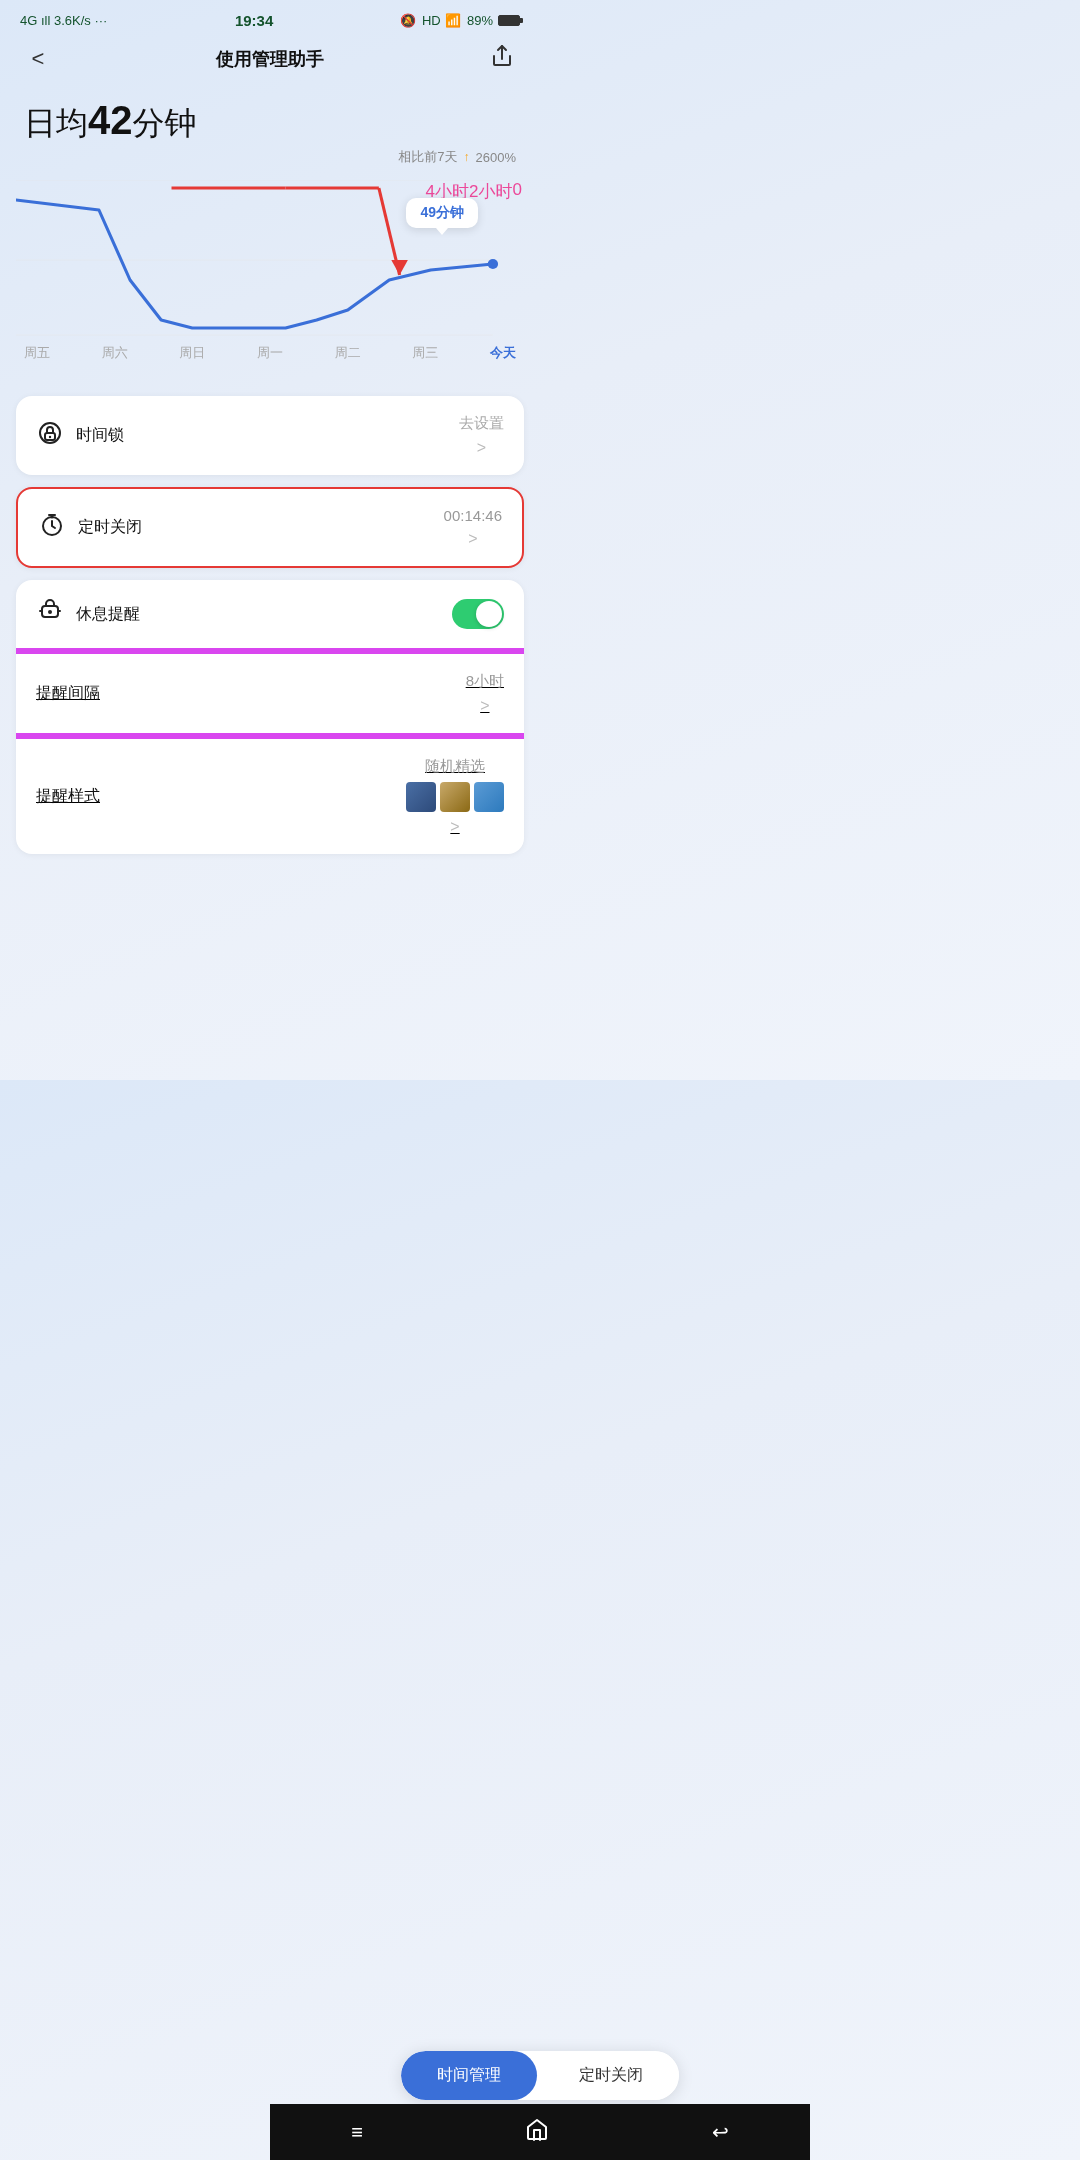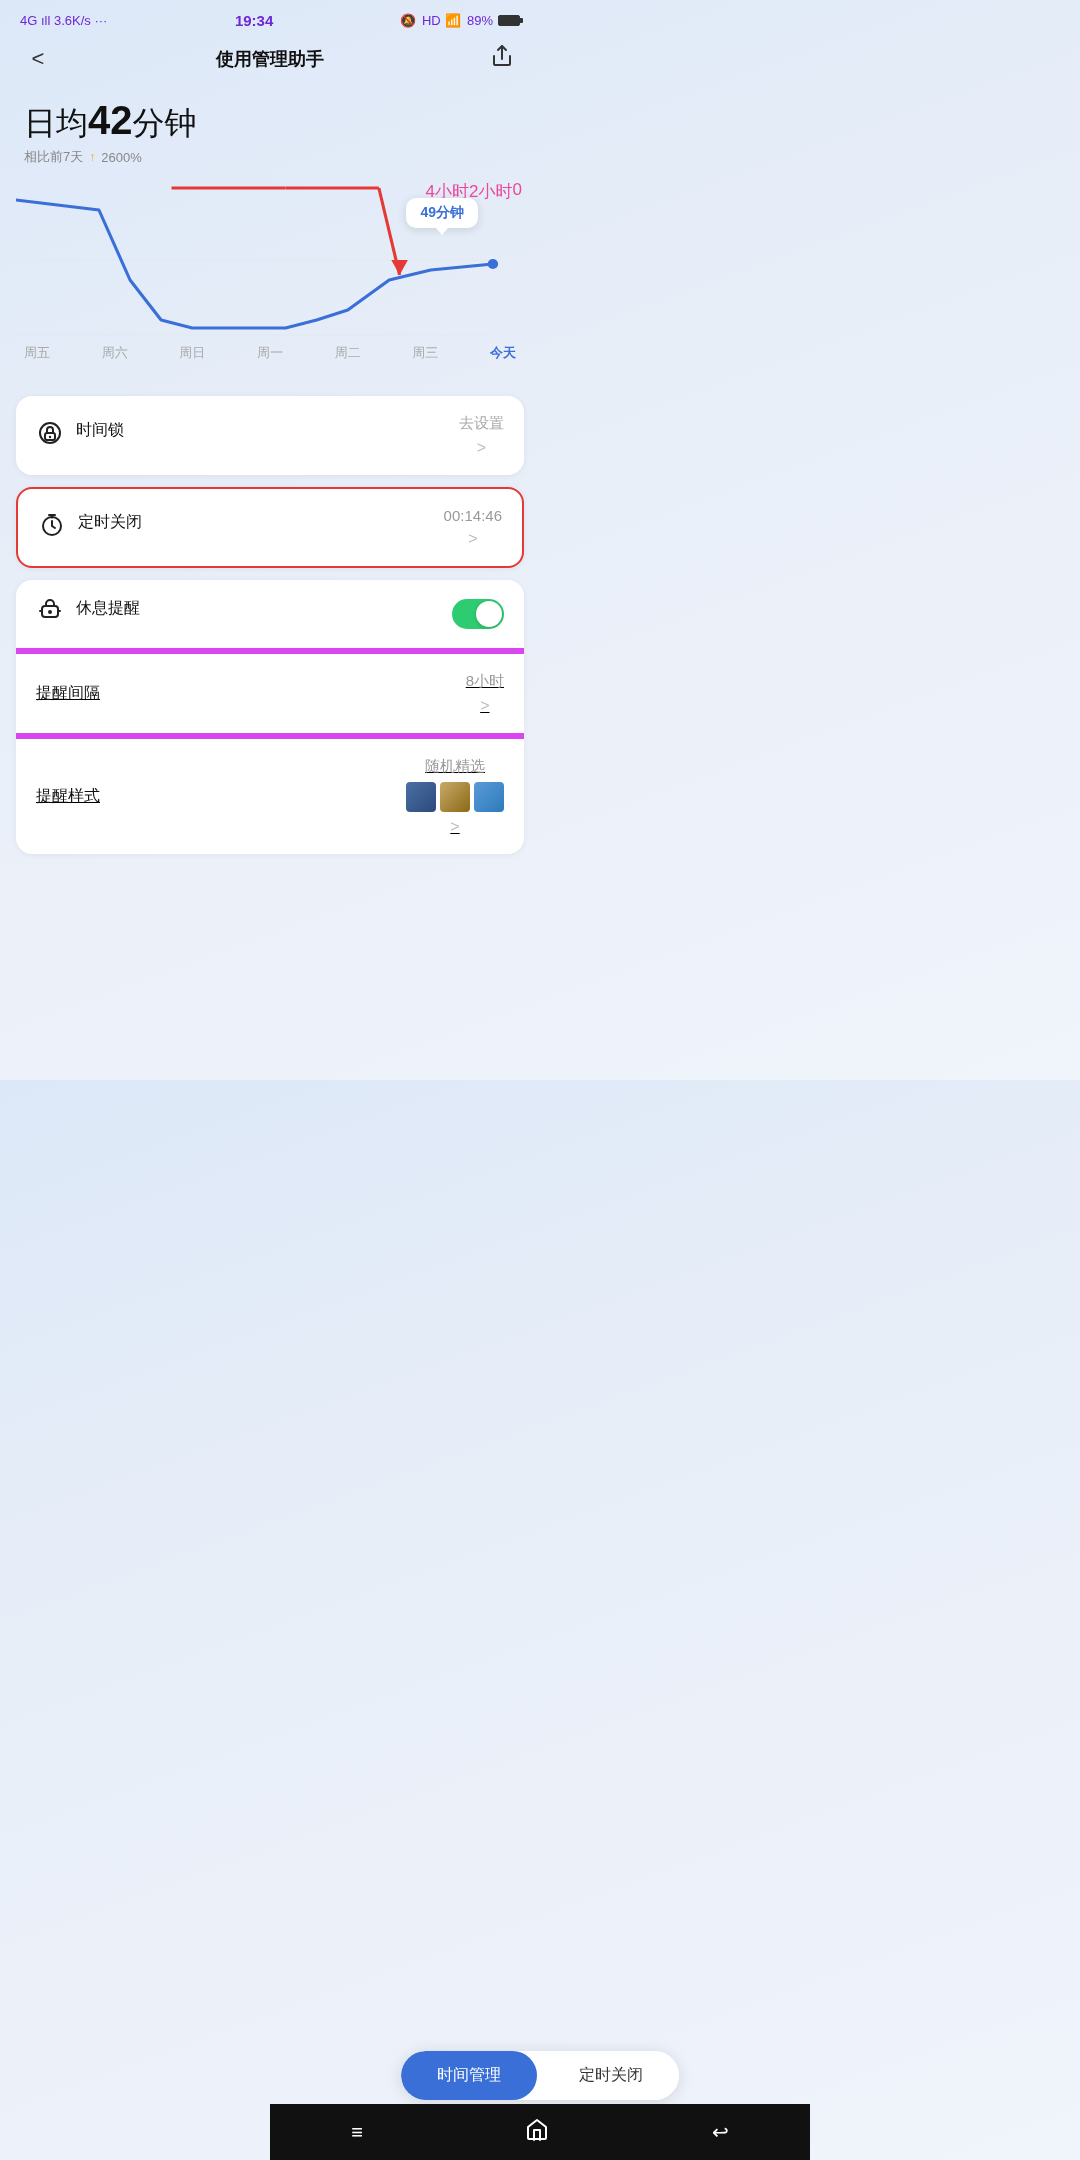--- a/index.html
+++ b/index.html
@@ -13,21 +13,21 @@
     }
 
     
     .status-bar {
       display: flex;
       align-items: center;
       justify-content: space-between;
       padding: 8px 20px 4px;
       font-size: 13px;
       font-weight: 500;
-      color: #6d28d9;
+      color: #14532d;
       height: 36px;
     }
     .status-left { display: flex; align-items: center; gap: 4px; }
     .status-right { display: flex; align-items: center; gap: 5px; }
     .battery-icon {
       display: inline-block;
       width: 22px; height: 11px;
       border: 1.5px solid #333;
       border-radius: 2px;
       position: relative;
@@ -76,20 +76,21 @@
       font-size: 40px;
       font-weight: 700;
     }
     .stats-sub {
       font-size: 13px;
       color: #888;
       margin-top: 4px;
       display: flex;
       align-items: center;
       gap: 6px;
+      justify-content: flex-end;
     }
     .arrow-up {
       color: #f5a623;
       font-size: 12px;
     }
 
     
     .chart-section {
       position: relative;
       margin: 10px 0 0;
@@ -170,20 +171,21 @@
       align-items: center;
       padding: 18px 20px;
       justify-content: space-between;
     }
     .card-row + .card-row {
       border-top: 6px solid #d946ef;
       text-decoration: underline;
     }
     .card-left {
       display: flex;
+      align-items: center;
       gap: 12px;
     }
     .card-icon {
       font-size: 22px;
       width: 28px;
       text-align: center;
       color: #222;
     }
     .card-label {
       font-size: 16px;

